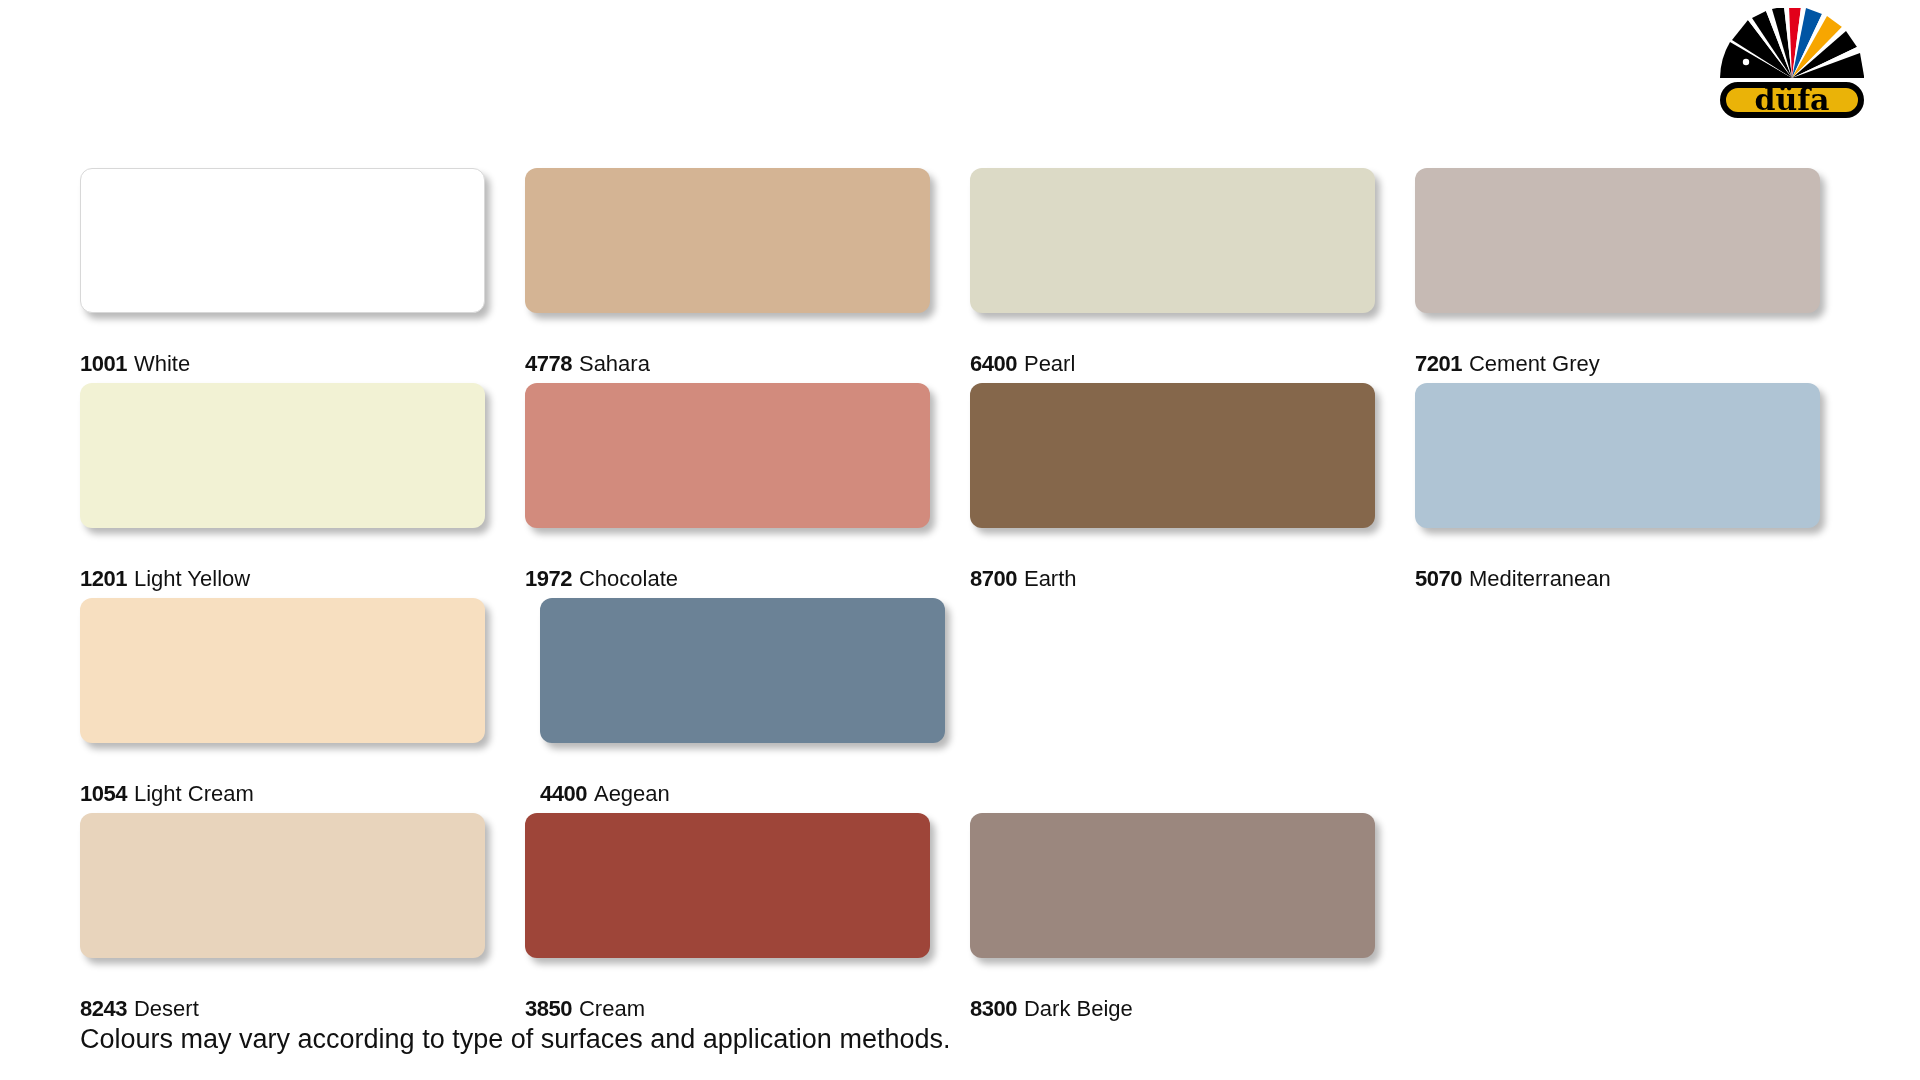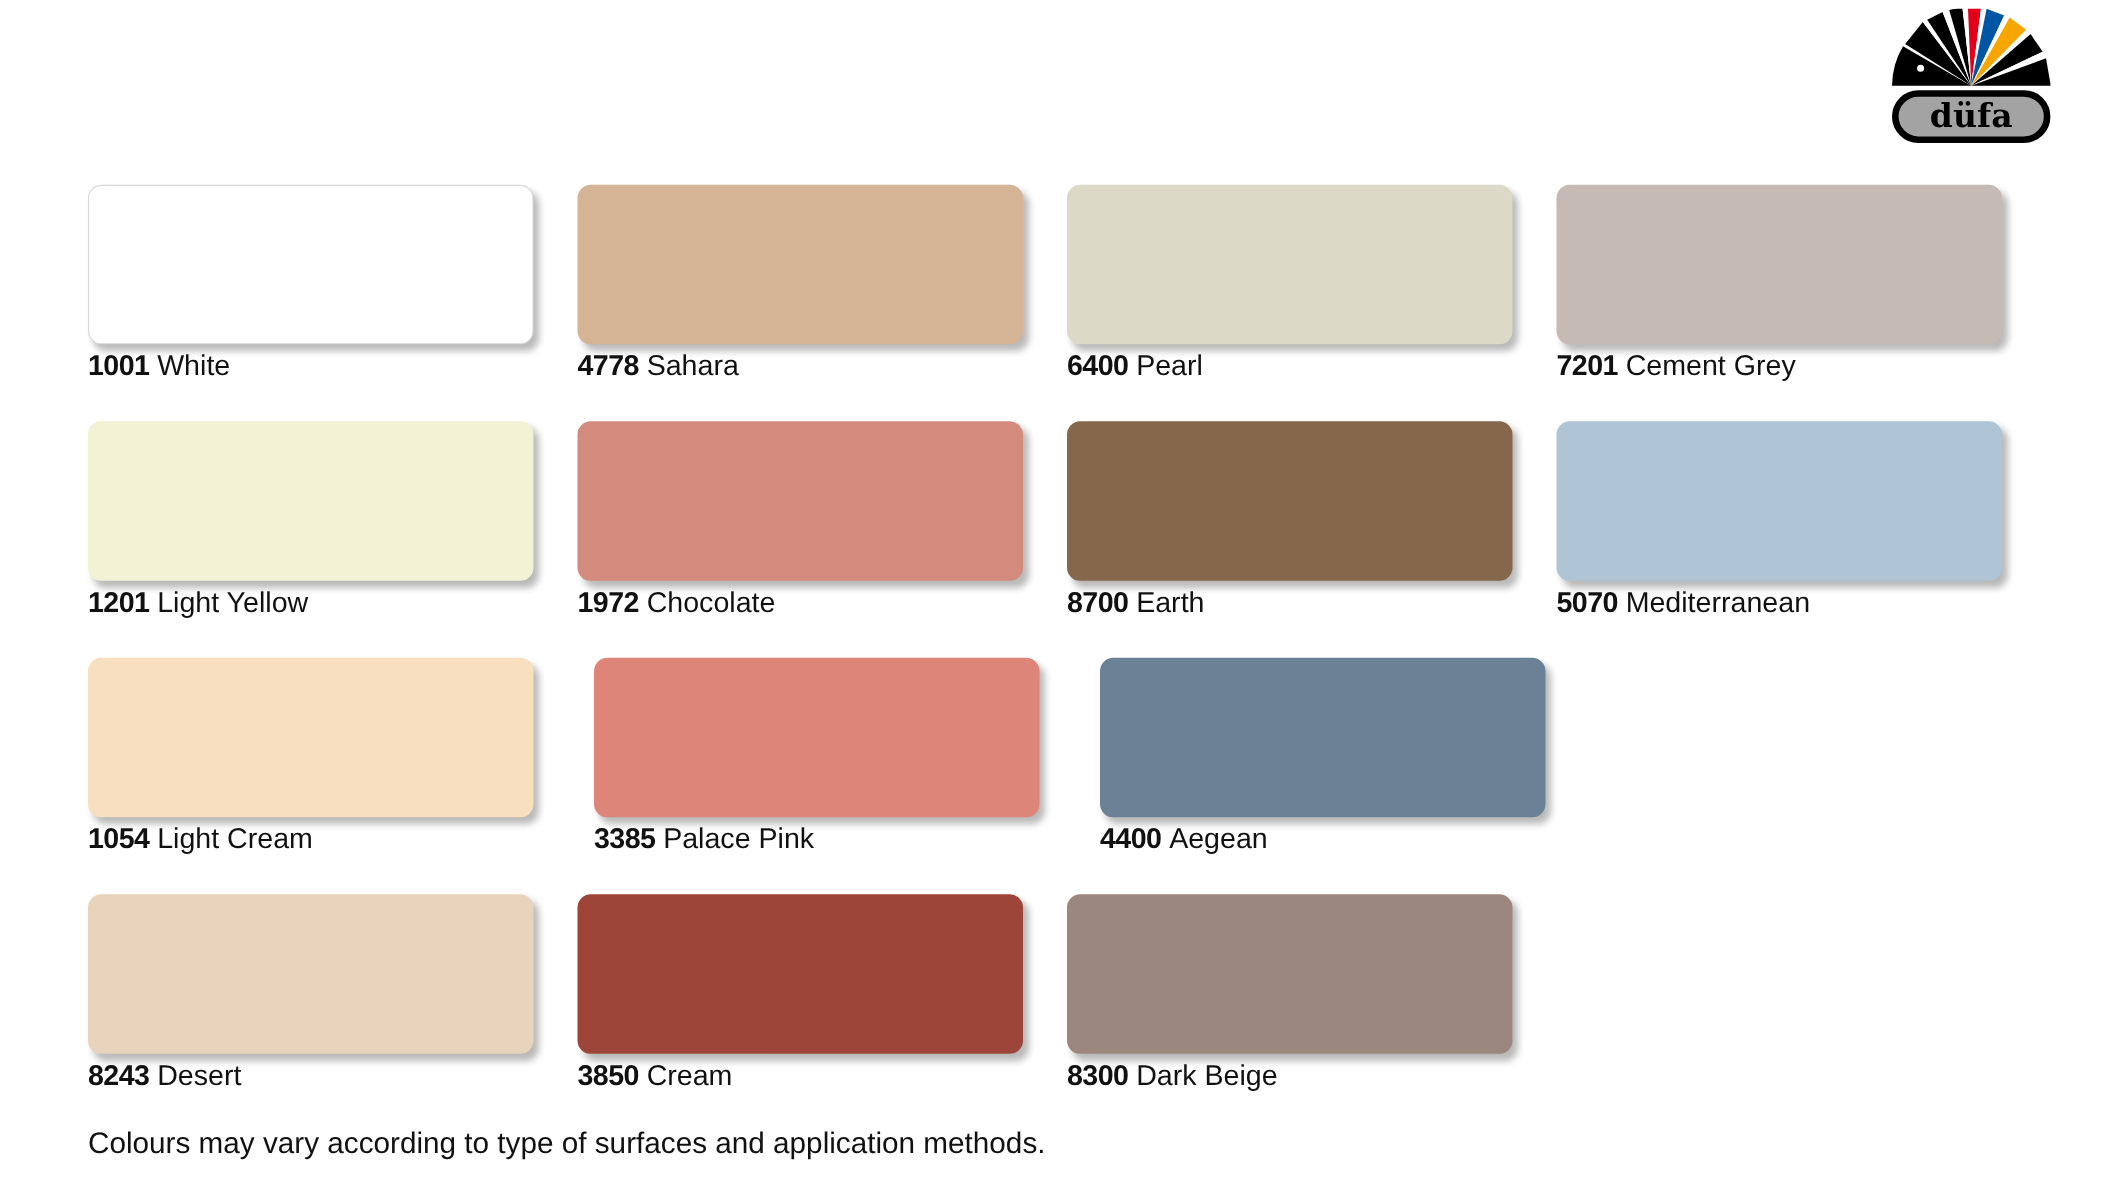--- a/index.html
+++ b/index.html
@@ -28,24 +28,24 @@
     top: 0;
     left: 0;
     width: 160px;
     height: 72px;
   }
   .logo-oval {
     position: absolute;
     top: 74px;
     left: 8px;
     width: 144px;
-    height: 48px;
+    height: 36px;
     border: 6px solid #000000;
     border-radius: 24px;
-    background: #a3a3a3;
+    background: #eab308;
     box-sizing: border-box;
     display: flex;
     align-items: center;
     justify-content: center;
   }
   .logo-word {
     font-family: "DejaVu Serif", serif;
     font-weight: bold;
     font-size: 30px;
     line-height: 30px;
@@ -75,22 +75,22 @@
     height: 145px;
     border-radius: 12px;
     box-shadow: 5px 6px 7px rgba(0,0,0,0.28);
   }
   .swatch.bordered {
     border: 1px solid #d8d8d8;
     box-sizing: border-box;
   }
 
   .label {
-    margin-top: 4px;
-    font-size: 26px;
+    margin-top: 36px;
+    font-size: 22px;
     line-height: 30px;
     color: #111111;
     white-space: nowrap;
     font-stretch: condensed;
   }
   .code {
     font-weight: bold;
     letter-spacing: -0.5px;
   }
   .cname {
@@ -176,24 +176,20 @@
         <div class="swatch" style="background: rgb(175, 196, 212);"></div>
         <div class="label"><span class="code">5070</span><span class="cname">Mediterranean</span></div>
       </div>
     </div>
     <div class="row">
       <div class="cell">
         <div class="swatch" style="background: rgb(247, 223, 192);"></div>
         <div class="label"><span class="code">1054</span><span class="cname">Light Cream</span></div>
       </div>
       <div class="cell">
-        <div class="swatch" style="background: rgb(222, 133, 121);"></div>
-        <div class="label"><span class="code">3385</span><span class="cname">Palace Pink</span></div>
-      </div>
-      <div class="cell">
         <div class="swatch" style="background: rgb(107, 130, 150);"></div>
         <div class="label"><span class="code">4400</span><span class="cname">Aegean</span></div>
       </div>
     </div>
     <div class="row">
       <div class="cell">
         <div class="swatch" style="background: rgb(232, 212, 188);"></div>
         <div class="label"><span class="code">8243</span><span class="cname">Desert</span></div>
       </div>
       <div class="cell">

